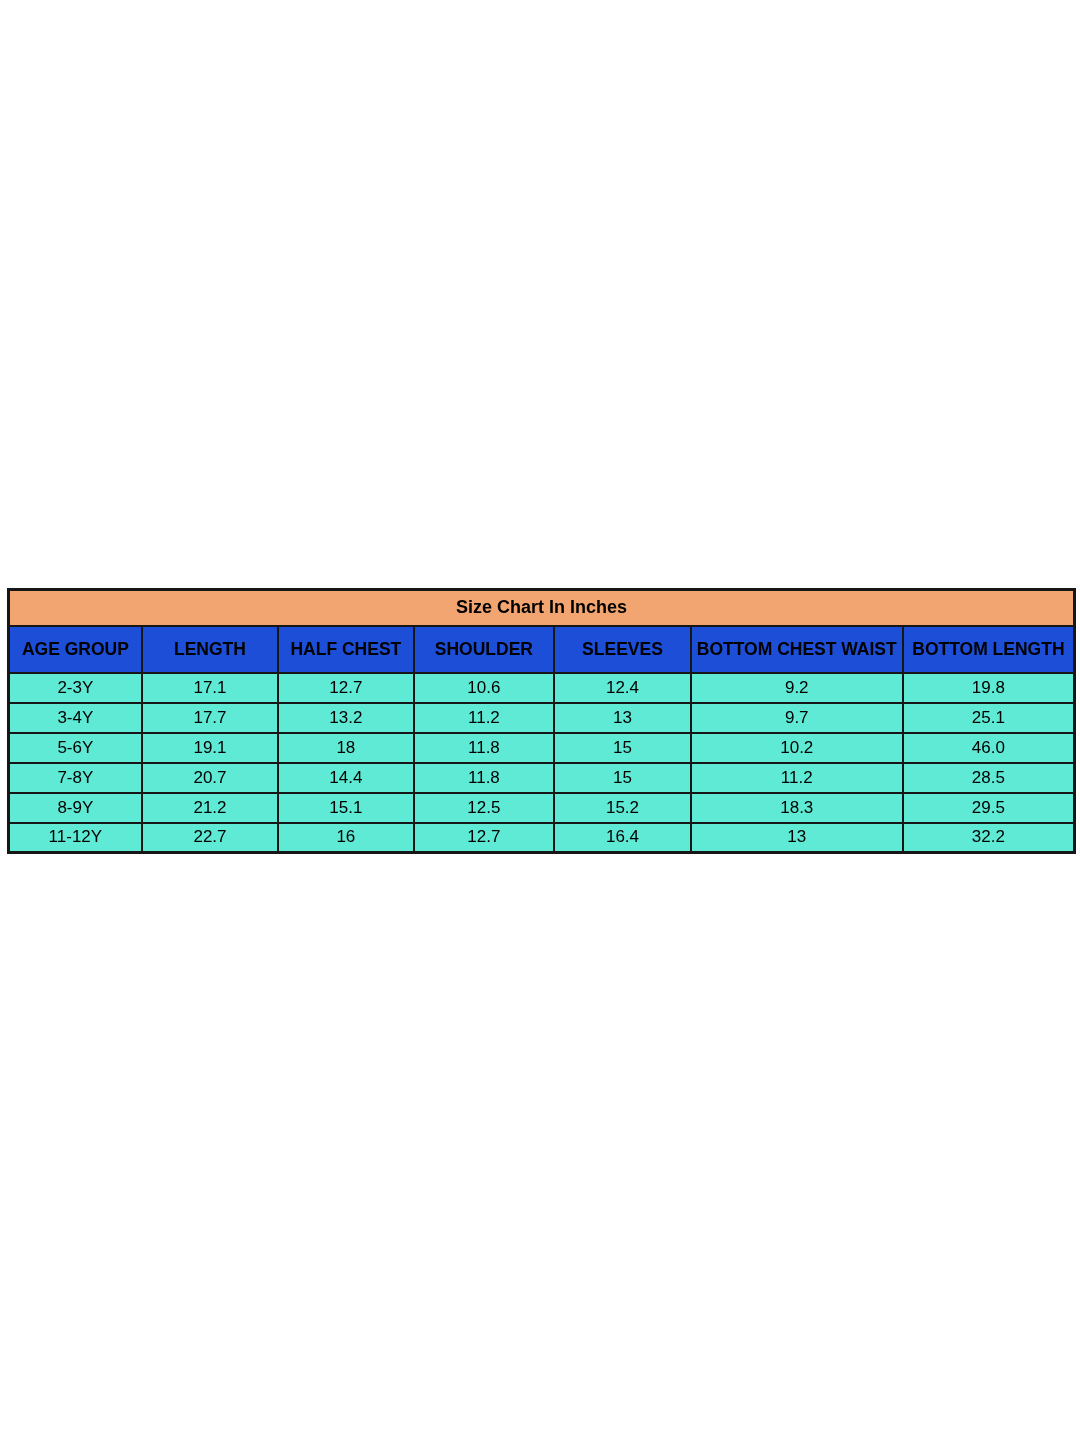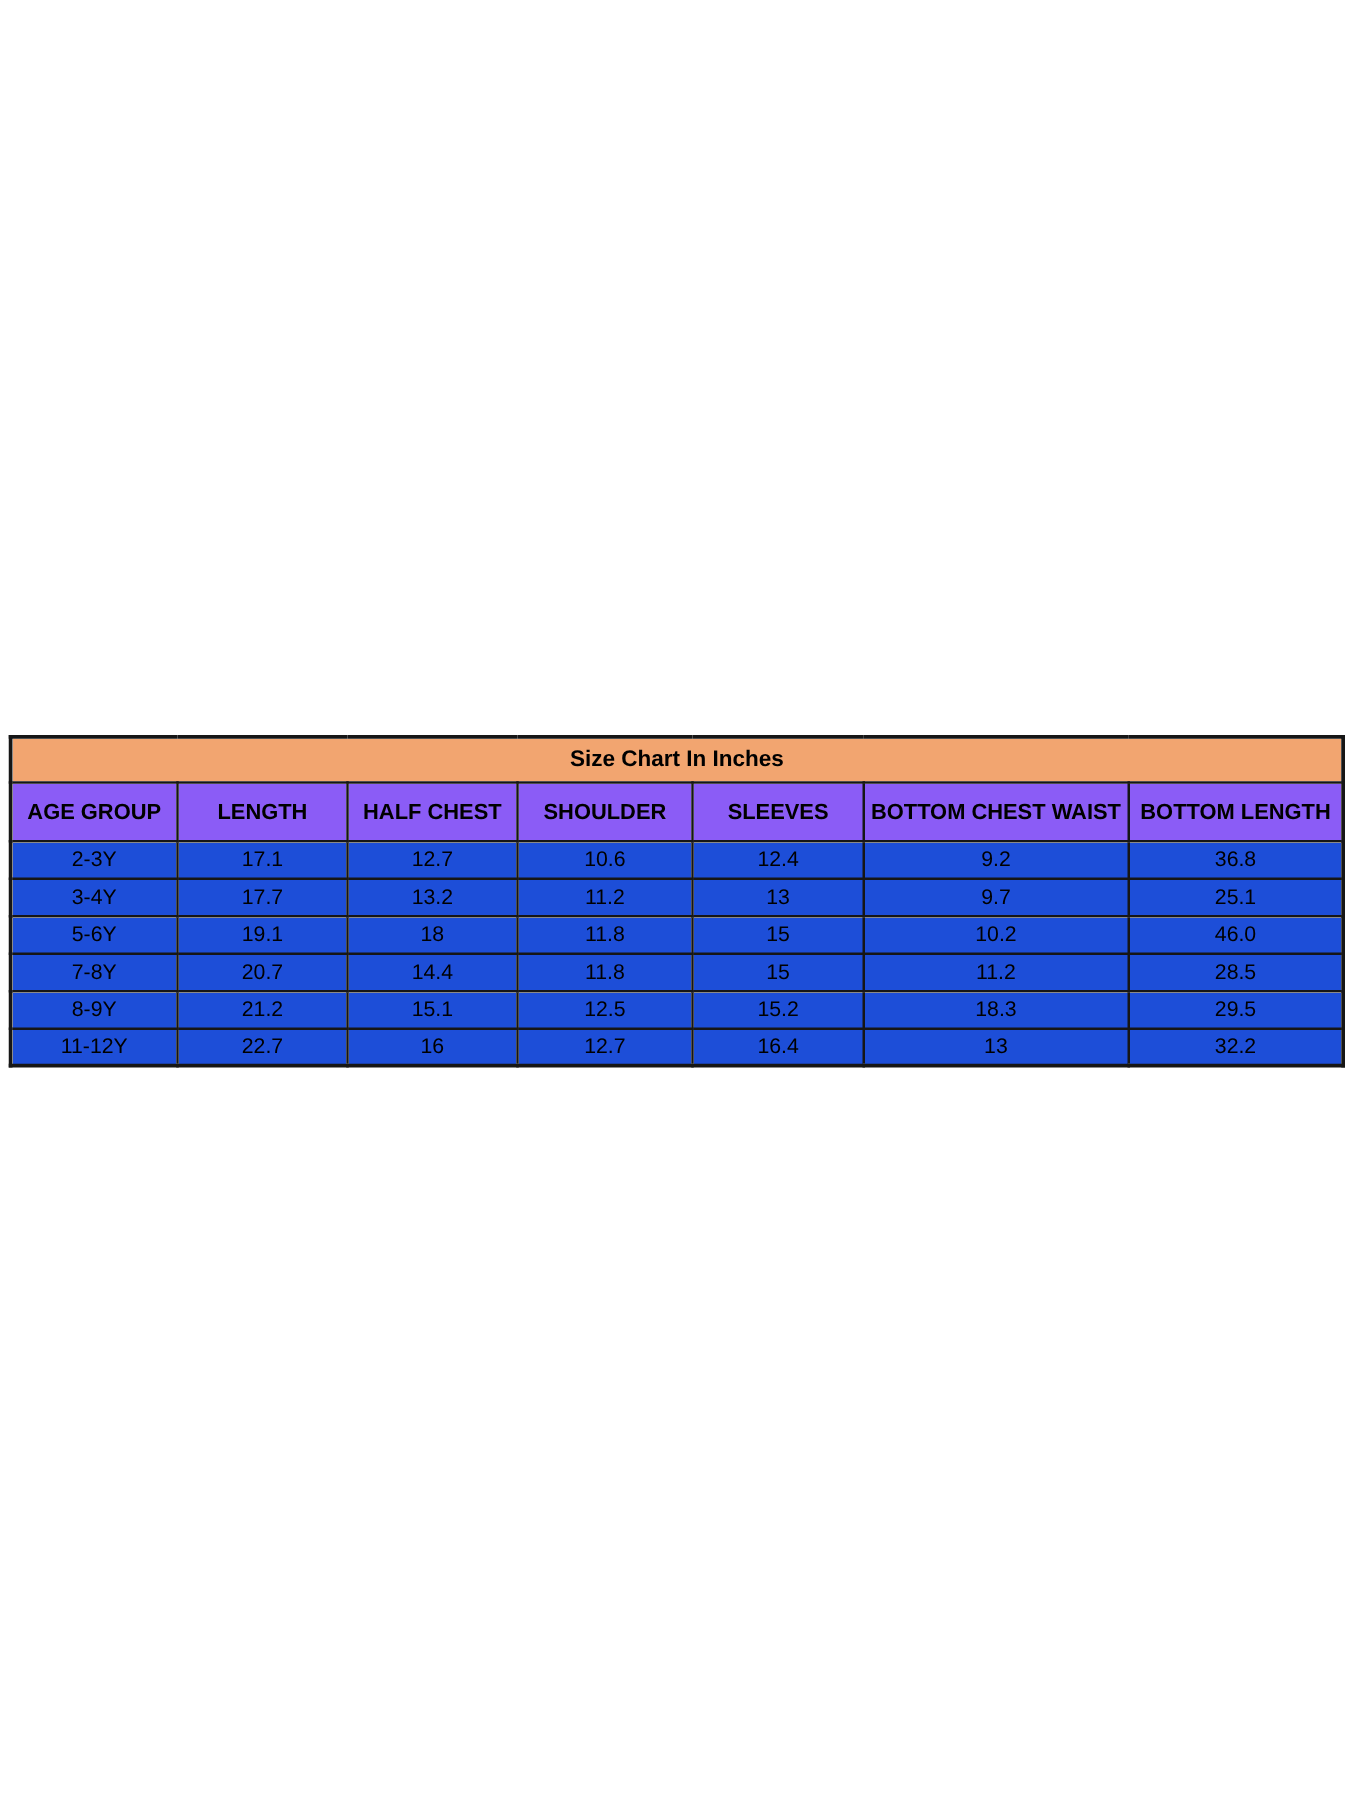--- a/index.html
+++ b/index.html
@@ -36,29 +36,29 @@
     overflow: hidden;
     white-space: nowrap;
   }
   tr.title-row td {
     background: #F2A570;
     font-weight: bold;
     font-size: 18px;
     height: 36px;
   }
   tr.header-row th {
-    background: #8b5cf6;
+    background: #1d4ed8;
     font-weight: bold;
     font-size: 17.5px;
     height: 37px;
     padding: 12px 1px;
     margin-left: 34px;
   }
   tr.data-row td {
-    background: #1d4ed8;
+    background: #5eead4;
     font-size: 17px;
     font-weight: normal;
     height: 30px;
   }
   
   col.c0 { width: 12.5%; }
   col.c1 { width: 12.8%; }
   col.c2 { width: 12.7%; }
   col.c3 { width: 13.2%; }
   col.c4 { width: 12.8%; }
@@ -93,21 +93,21 @@
           <th>BOTTOM CHEST WAIST</th>
           <th>BOTTOM LENGTH</th>
         </tr>
         <tr class="data-row">
           <td>2-3Y</td>
           <td>17.1</td>
           <td>12.7</td>
           <td>10.6</td>
           <td>12.4</td>
           <td>9.2</td>
-          <td>36.8</td>
+          <td>19.8</td>
         </tr>
         <tr class="data-row">
           <td>3-4Y</td>
           <td>17.7</td>
           <td>13.2</td>
           <td>11.2</td>
           <td>13</td>
           <td>9.7</td>
           <td>25.1</td>
         </tr>

